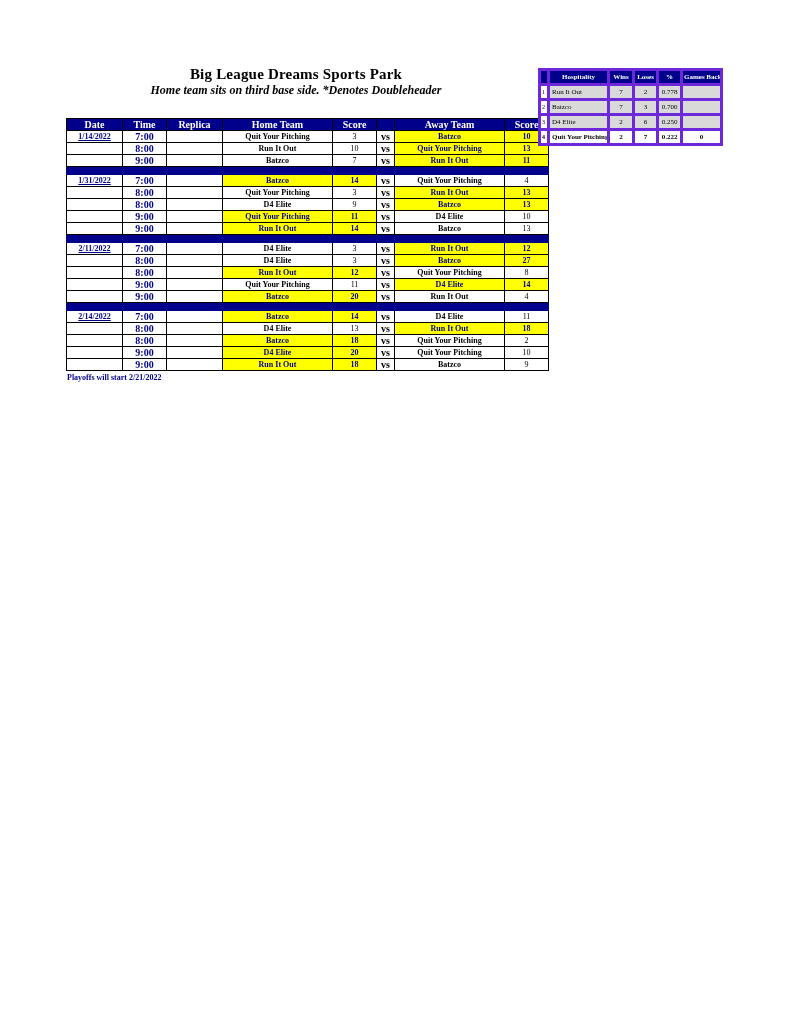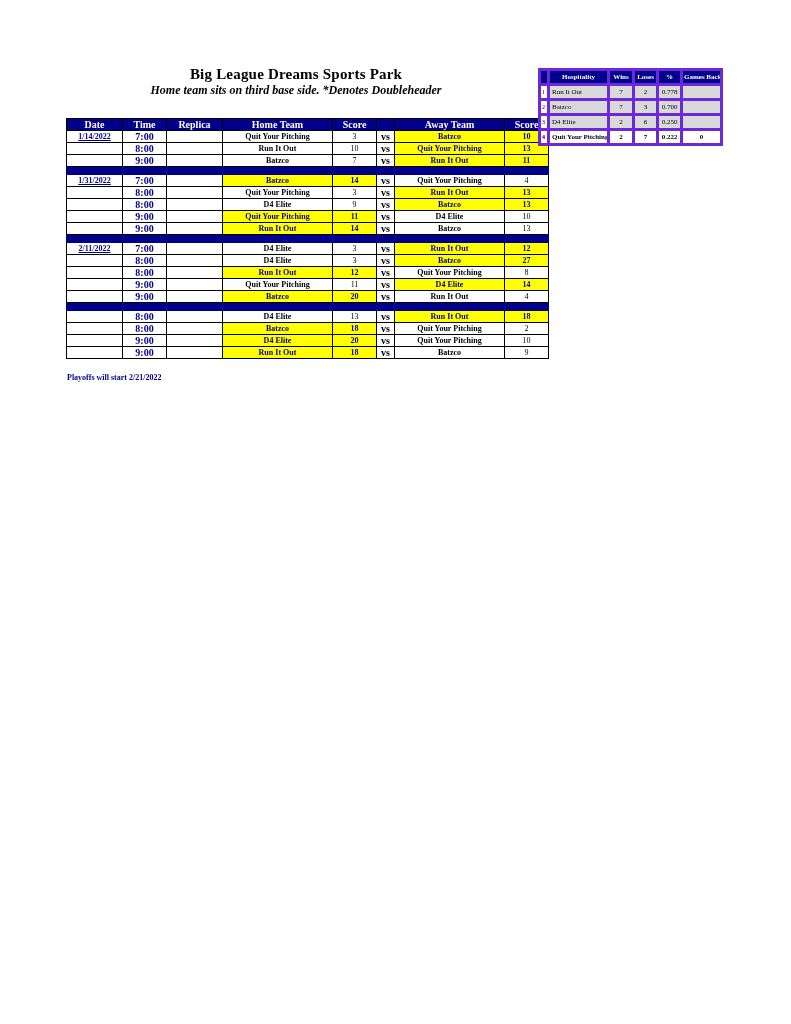--- a/index.html
+++ b/index.html
@@ -349,20 +349,30 @@
         <td class="yellow navytext bold">Batzco</td>
         <td class="yellow navytext bold">20</td>
         <td class="vs white">vs</td>
         <td class="white bold">Run It Out</td>
         <td class="white">4</td>
       </tr>
       <tr class="spacer">
         <td colspan="8"></td>
       </tr>
       <tr>
+        <td class="date white">2/14/2022</td>
+        <td class="time white">7:00</td>
+        <td class="white"></td>
+        <td class="yellow navytext bold">Batzco</td>
+        <td class="yellow navytext bold">14</td>
+        <td class="vs white">vs</td>
+        <td class="white bold">D4 Elite</td>
+        <td class="white">11</td>
+      </tr>
+      <tr>
         <td class="date white"></td>
         <td class="time white">8:00</td>
         <td class="white"></td>
         <td class="white bold">D4 Elite</td>
         <td class="white">13</td>
         <td class="vs white">vs</td>
         <td class="yellow navytext bold">Run It Out</td>
         <td class="yellow navytext bold">18</td>
       </tr>
       <tr>

